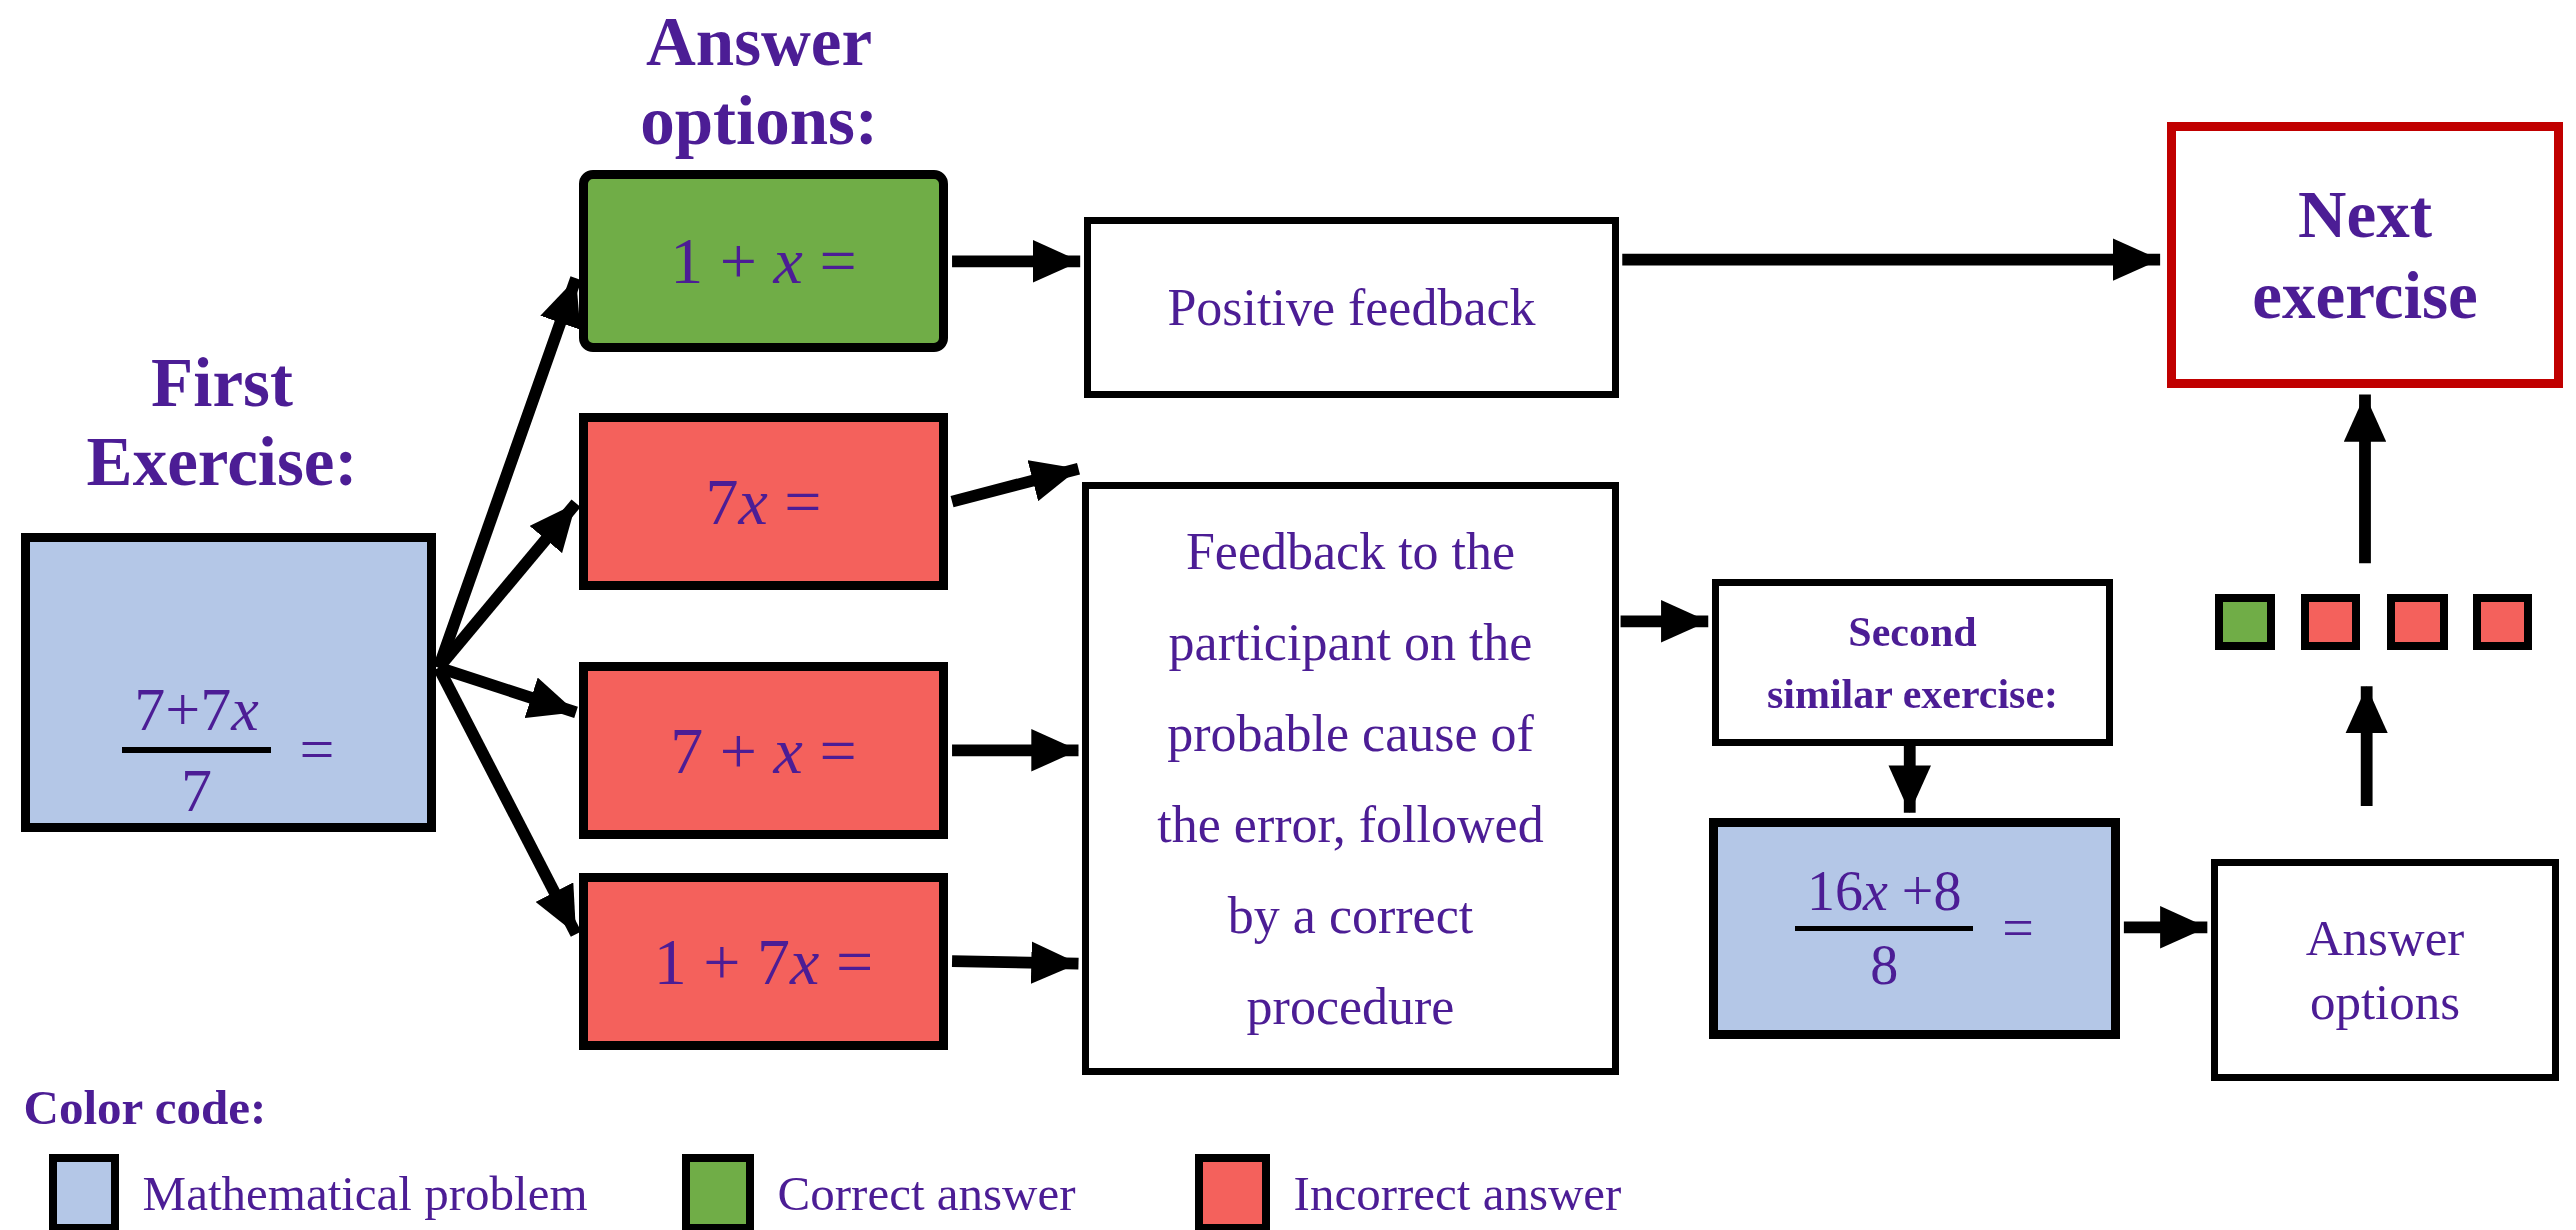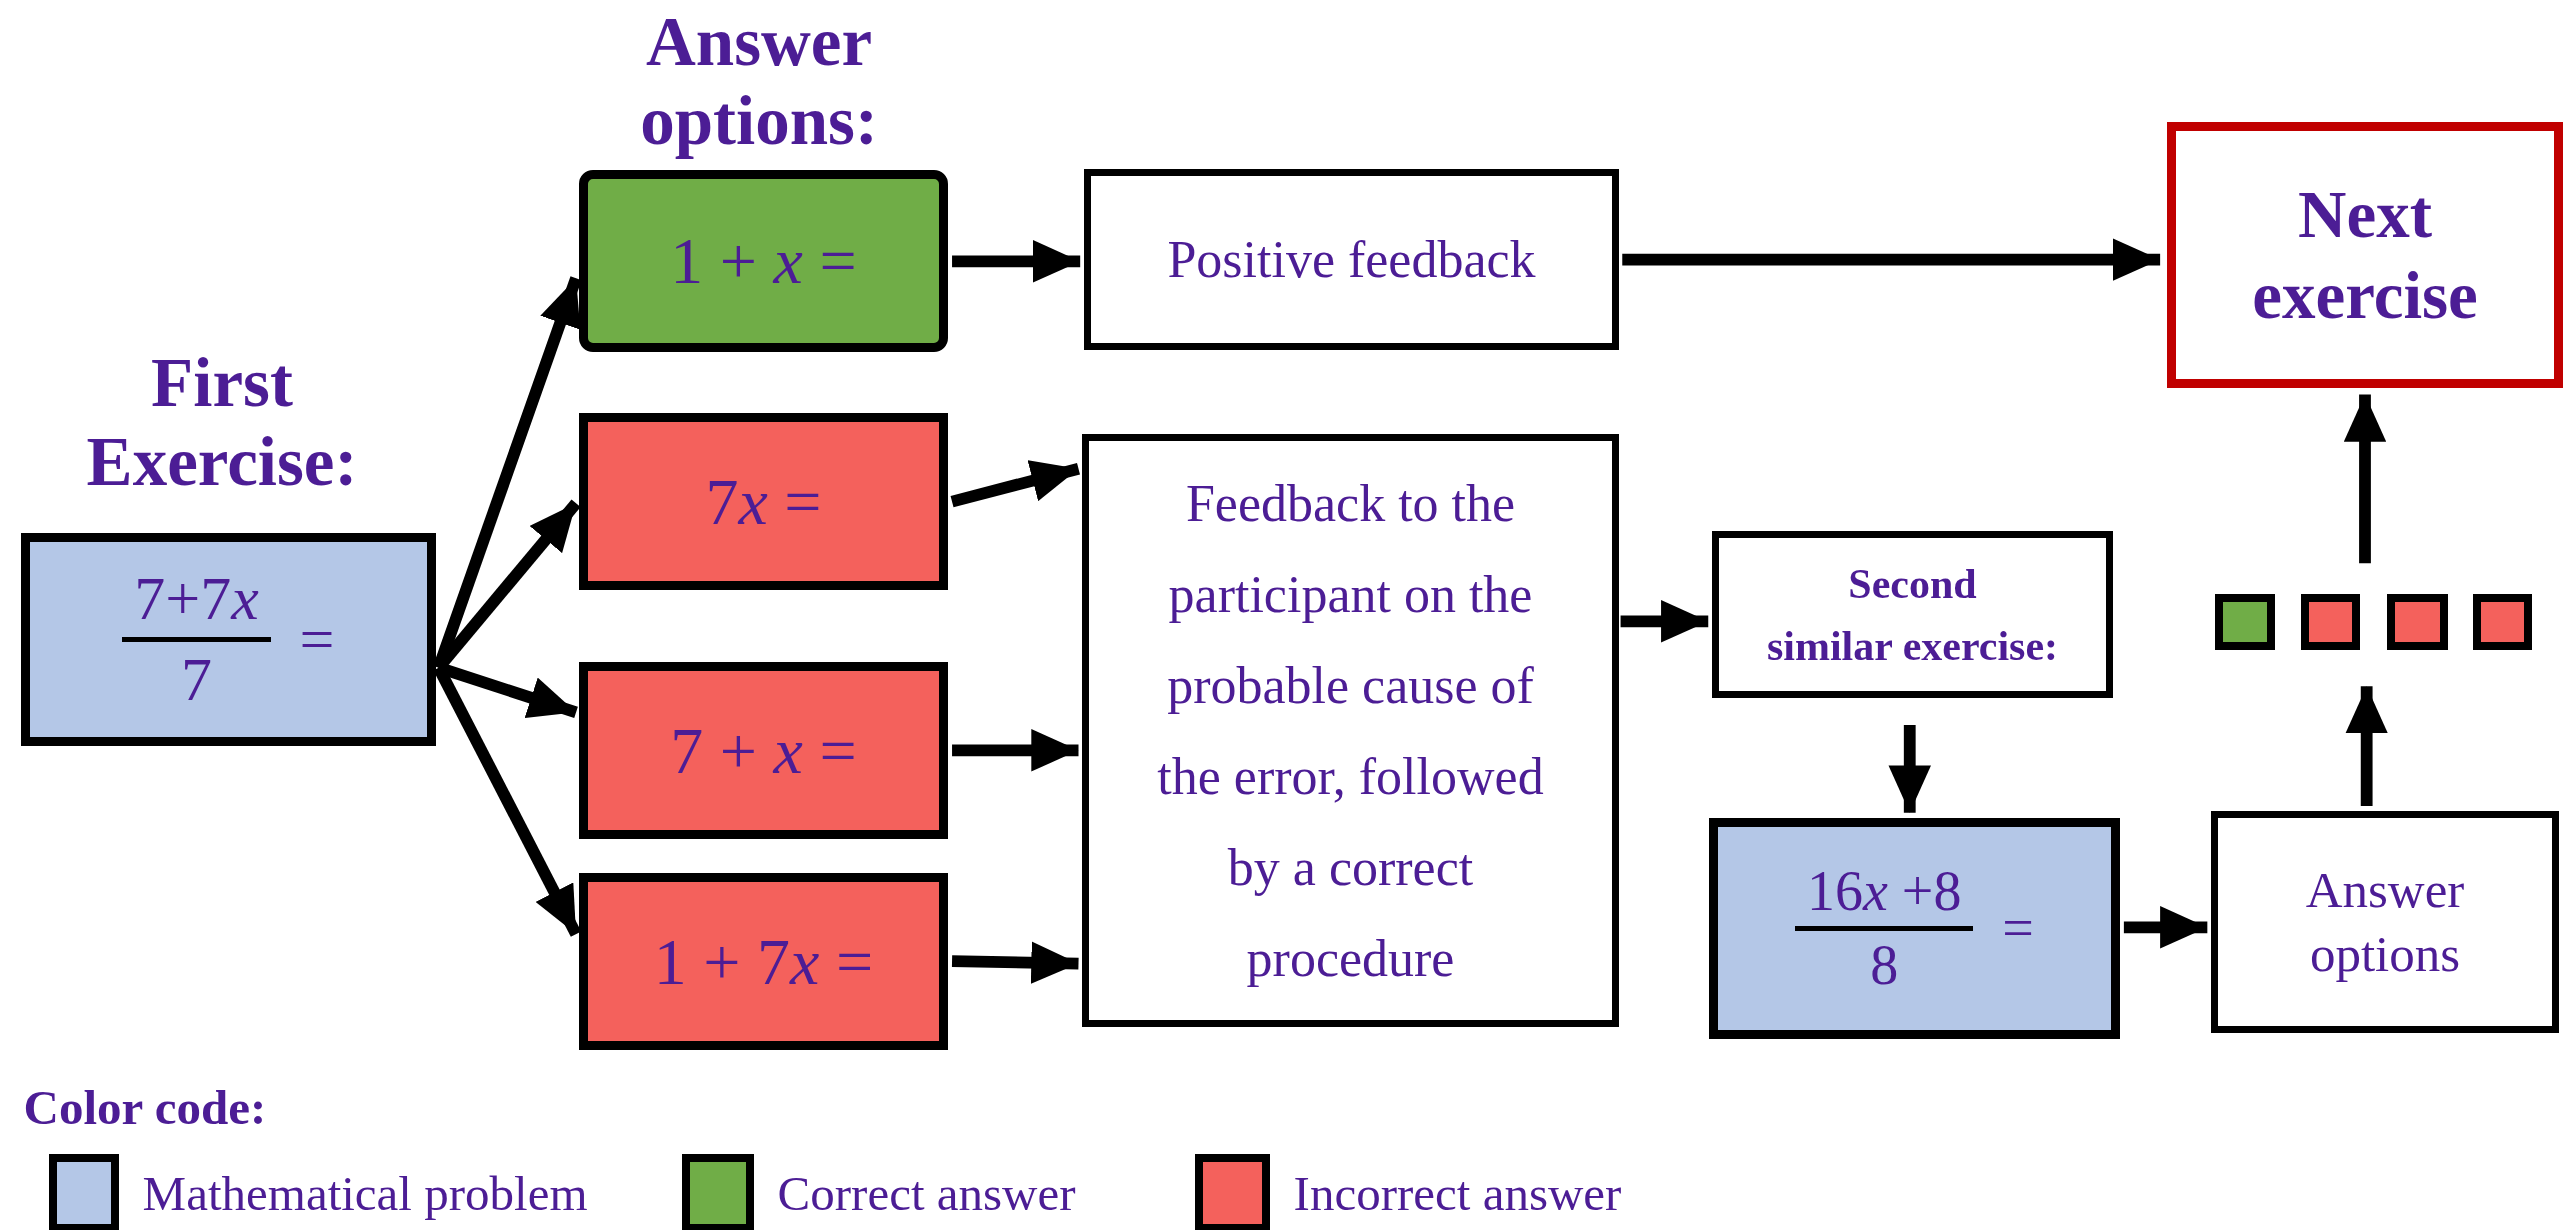--- a/index.html
+++ b/index.html
@@ -8,21 +8,21 @@
   .abs{position:absolute;box-sizing:border-box;}
   svg.arrows{position:absolute;left:0;top:0;width:2576px;height:1230px;pointer-events:none;}
   svg.arrows line{stroke:#000;stroke-width:14;}
 
   .node{display:flex;align-items:center;justify-content:center;text-align:center;}
   .opt{left:579px;width:369px;height:177px;border:9.3px solid #000;font-size:66px;}
   .mvar{font-style:italic;}
 
   .heading{font-weight:bold;font-size:69px;line-height:79px;text-align:center;transform:translateX(-50%);white-space:nowrap;}
 
-  .whitebox{background:#fff;border:7.6px solid #000;}
+  .whitebox{background:#fff;border:7.6px solid #000;margin-top:48px;}
 
   .frac-wrap{display:flex;align-items:center;gap:29px;font-size:62px;}
   .frac{display:flex;flex-direction:column;align-items:center;}
   .frac .bar{height:5.9px;background:#000;width:100%;margin:5px 0;}
   .frac .num,.frac .den{padding:0 11.8px;line-height:1.05;}
 
   .fb-line{font-size:52px;line-height:91px;white-space:nowrap;}
 
   .sq{border:8.4px solid #000;}
 
@@ -59,21 +59,21 @@
   <div class="abs heading" style="left:759px;top:3.4px;">
     <div>Answer</div>
     <div>options:</div>
   </div>
 
   <div class="abs heading" style="left:222px;top:344px;">
     <div>First</div>
     <div>Exercise:</div>
   </div>
 
-  <div class="abs node" style="left: 21px; top: 533px; width: 415px; height: 213px; border: 9.3px solid rgb(0, 0, 0); background-color: rgb(180, 199, 231);">
+  <div class="abs node" style="left: 21px; top: 533px; width: 415px; height: 299px; border: 9.3px solid rgb(0, 0, 0); background-color: rgb(180, 199, 231); align-items: flex-end;">
     <div class="frac-wrap">
       <div class="frac">
         <div class="num"><span>7+7</span><span class="mvar">x</span><span></span></div>
         <div class="bar"></div>
         <div class="den">7</div>
       </div>
       <div>=</div>
     </div>
   </div>
 

